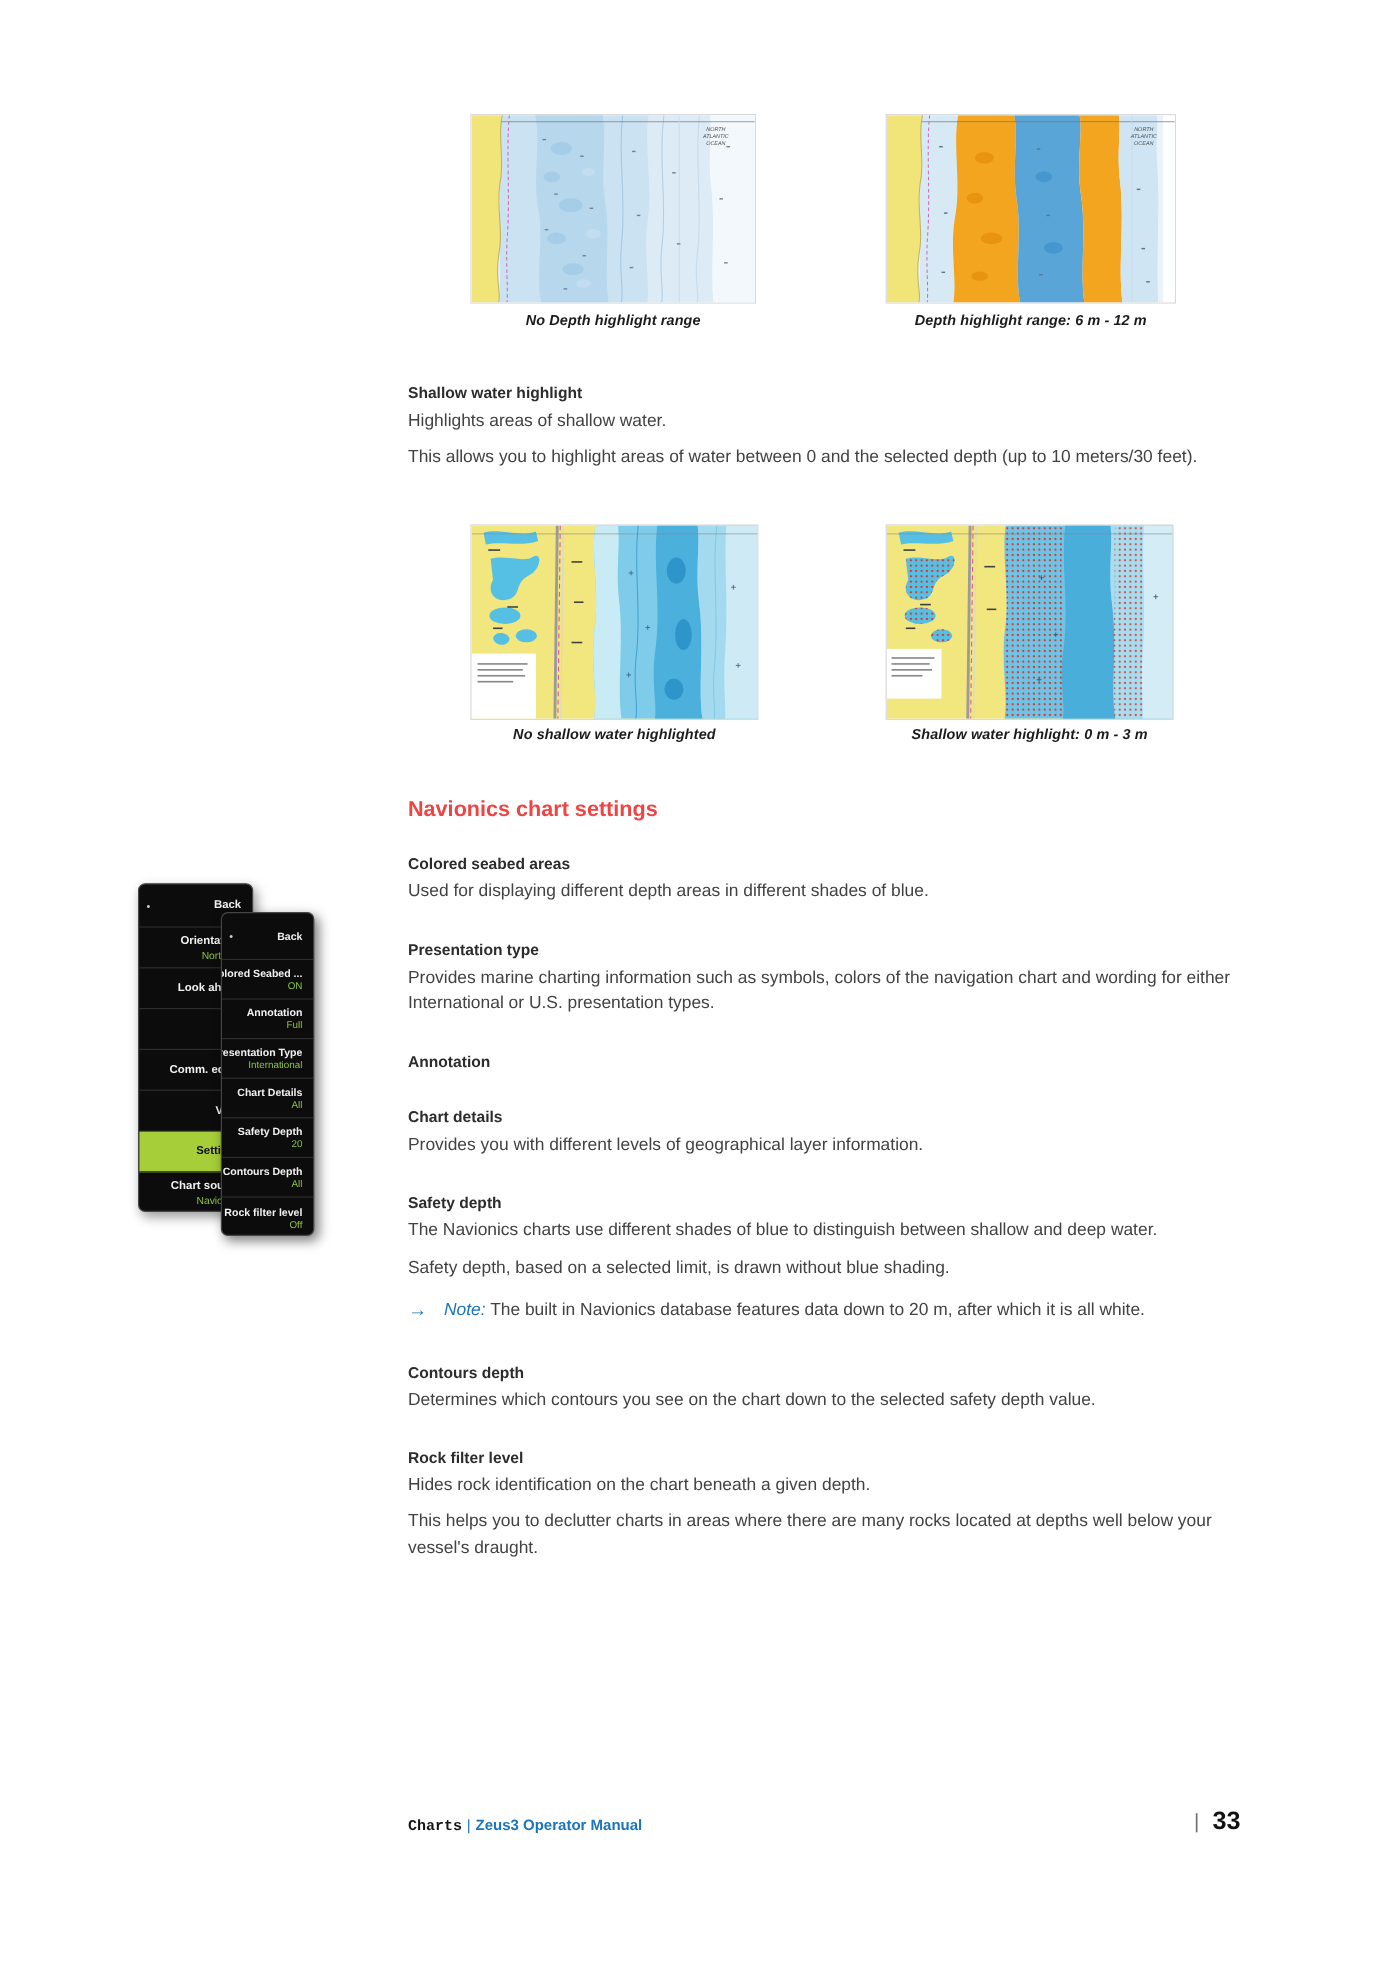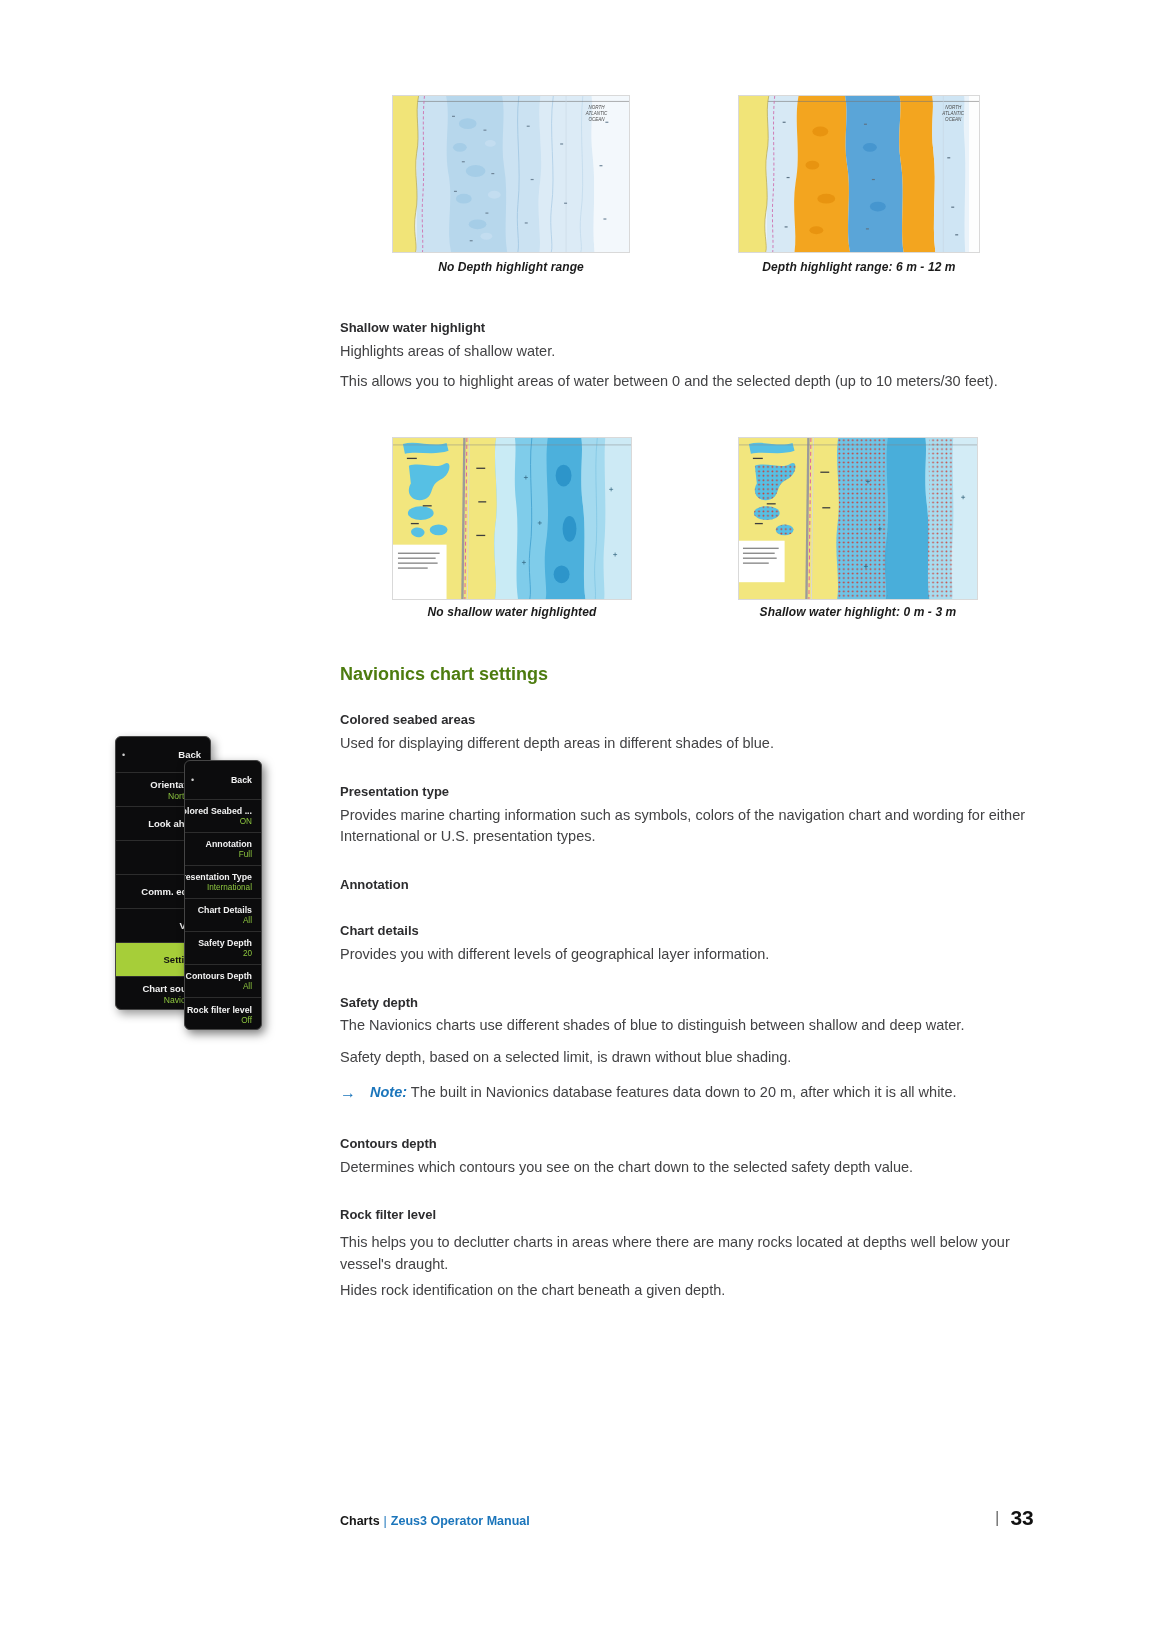--- a/index.html
+++ b/index.html
@@ -11,26 +11,26 @@
   .fig { position:absolute; border:1px solid #d9d9d9; background:#fff; }
   .fig svg { display:block; width:100%; height:100%; }
   .caption { position:absolute; text-align:center; font-size:12px; font-weight:bold; font-style:italic; color:#1b1b1b; letter-spacing:0.1px; }
 
   
   .textcol { position:absolute; left:340px; width:692px; }
   h3.subhead { font-size:13px; font-weight:700; color:#2c2c2e; line-height:1.3; }
   p.body { font-size:14.5px; line-height:1.5; color:#424244; margin-top:4px; }
   .gap { margin-top:29px; }
   .gap-lg { margin-top:32px; }
-  h2.bighead { position:absolute; left:340px; top:664px; font-size:18px; font-weight:700; color:#4d7c0f; }
+  h2.bighead { position:absolute; left:340px; top:664px; font-size:18px; font-weight:700; color:#ef4444; }
 
   .note { display:flex; margin-top:13px; width:660px; }
   .note-arrow { flex:0 0 30px; color:#1b75bb; font-weight:700; font-size:16px; line-height:1.35; }
   .note-body { font-size:14.5px; line-height:1.5; color:#424244; }
-  .note-label { color:#1b75bb; font-weight:700; font-style:italic; }
+  .note-label { color:#1b75bb; font-weight:400; font-style:italic; }
 
   
   .menu { position:absolute; background:#0c0c0d; border-radius:6px; border:1px solid #454545; overflow:hidden; }
   .menu-back-panel { left:115px; top:736px; width:96px; height:274px; box-shadow:3px 4px 10px rgba(0,0,0,.4); z-index:1; }
   .menu-front-panel { left:184px; top:760px; width:78px; height:270px; box-shadow:3px 4px 10px rgba(0,0,0,.5); z-index:2; }
   .mrow { position:relative; display:flex; flex-direction:column; justify-content:center; align-items:flex-end; padding:0 9px; border-bottom:1px solid #2d2d2d; }
   .menu-back-panel .mrow { height:34px; }
   .menu-back-panel .mrow.mhead { height:36px; }
   .menu-front-panel .mrow { height:33px; }
   .menu-front-panel .mrow.mhead { height:39px; }
@@ -38,21 +38,21 @@
   .mlabel { font-size:9.5px; font-weight:bold; color:#f2f2f2; white-space:nowrap; }
   .menu-front-panel .mlabel { font-size:8.8px; }
   .mvalue { font-size:8.6px; color:#8dc63f; white-space:nowrap; margin-top:1px; }
   .menu-front-panel .mvalue { font-size:8.2px; }
   .mrow.highlight { background:#a6ce39; }
   .mrow.highlight .mlabel { color:#101010; }
   .mbullet { position:absolute; left:6px; top:50%; transform:translateY(-50%); color:#cfcfcf; font-size:9px; }
 
   
   .footer-left { position:absolute; left:340px; top:1514px; font-size:12.5px; }
-  .footer-left .f-dark { color:#161616; font-weight:700; }
+  .footer-left .f-dark { color:#161616; font-weight:700;font-family:Liberation Mono, monospace; }
   .footer-left .f-blue { color:#1b75bb; font-weight:700; }
   .footer-left .f-sep { color:#1b75bb; font-weight:400; margin:0 4px; }
   .footer-right { position:absolute; left:995px; top:1506px; display:flex; align-items:center; gap:11px; }
   .footer-right .pagebar { color:#6e6e6e; font-size:17px; font-weight:300; }
   .footer-right .pagenum { color:#111; font-size:21px; font-weight:700; }
 </style>
 </head>
 <body>
 
 <div class="page">
@@ -337,22 +337,22 @@
     <p class="body" style="margin-top:10px;">Safety depth, based on a selected limit, is drawn without blue shading.</p>
     <div class="note">
       <span class="note-arrow">→</span>
       <span class="note-body"><span class="note-label">Note:</span><span> The built in Navionics database features data down to 20 m, after which it is all white.</span></span>
     </div>
 
     <h3 class="subhead gap-lg">Contours depth</h3>
     <p class="body">Determines which contours you see on the chart down to the selected safety depth value.</p>
 
     <h3 class="subhead gap">Rock filter level</h3>
+    <p class="body">Hides rock identification on the chart beneath a given depth.</p>
     <p class="body" style="margin-top:8px;">This helps you to declutter charts in areas where there are many rocks located at depths well below your vessel's draught.</p>
-    <p class="body">Hides rock identification on the chart beneath a given depth.</p>
 
   </div>
 
   <div class="footer-left">
     <span class="f-dark">Charts</span><span class="f-sep">|</span><span class="f-blue">Zeus3 Operator Manual</span>
   </div>
   <div class="footer-right">
     <span class="pagebar">|</span>
     <span class="pagenum">33</span>
   </div>

